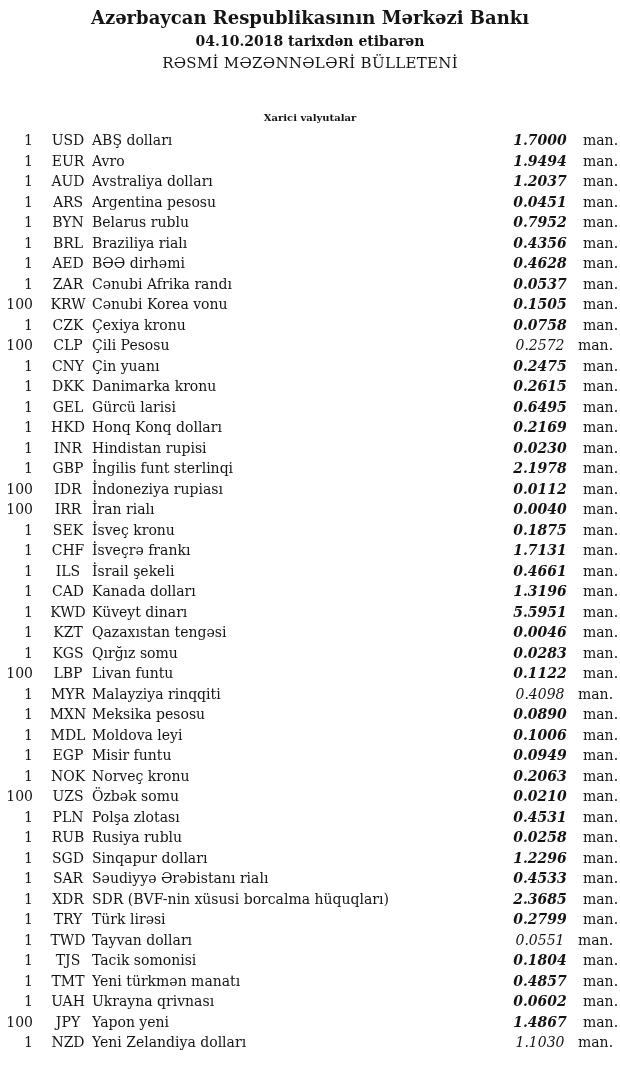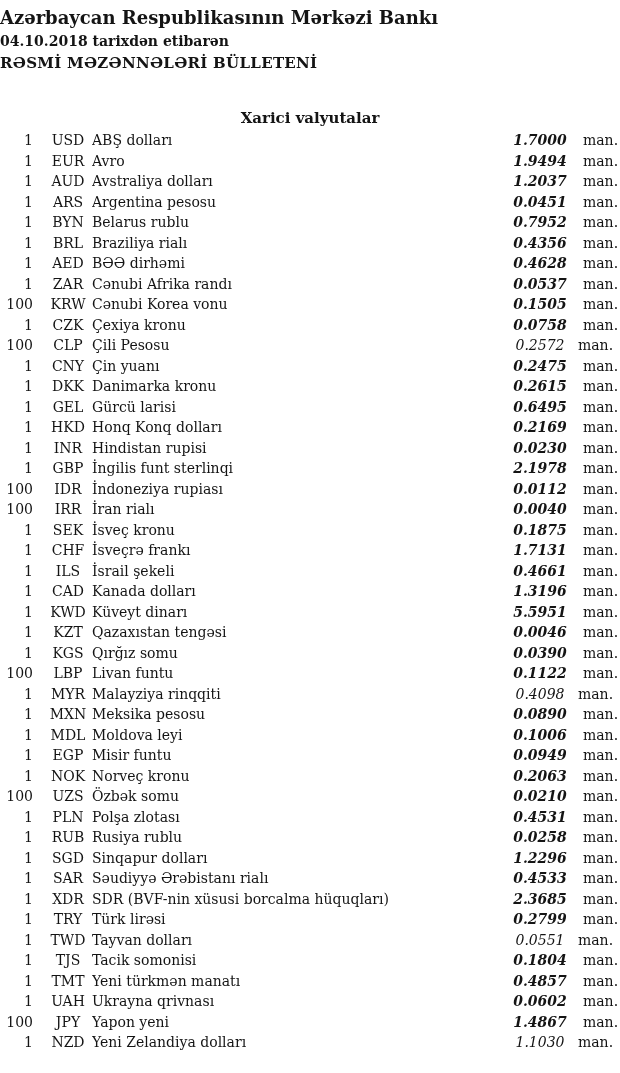--- a/index.html
+++ b/index.html
@@ -10,45 +10,46 @@
   .page {
     position: relative;
     width: 620px;
     height: 1073px;
     background: #ffffff;
     color: #141414;
     font-family: "DejaVu Serif", serif;
     overflow: hidden;
   }
   .header {
+    text-align: center;
   }
   .title {
     font-size: 18px;
     line-height: 24px;
     font-weight: bold;
     padding-top: 6px;
   }
   .date-line {
     font-size: 14px;
     line-height: 22px;
     font-weight: bold;
   }
   .subtitle {
     font-size: 14px;
     line-height: 22px;
     font-weight: bold;
   }
   .bulletin-title {
     font-size: 15px;
     line-height: 22px;
-    font-weight: bold;
+    font-weight: normal;
     letter-spacing: 0.3px;
   }
   .section-title {
-    font-size: 15px;
+    font-size: 10px;
     line-height: 20px;
     font-weight: bold;
     text-align: center;
     margin-top: 34px;
   }
   .rates {
     margin-top: 2px;
   }
   .row {
     display: flex;
@@ -279,21 +280,21 @@
         <span class="nominal">1</span>
         <span class="code">KZT</span>
         <span class="name">Qazaxıstan tengəsi</span>
         <span class="rate">0.0046</span>
         <span class="unit">man.</span>
       </div>
       <div class="row">
         <span class="nominal">1</span>
         <span class="code">KGS</span>
         <span class="name">Qırğız somu</span>
-        <span class="rate">0.0390</span>
+        <span class="rate">0.0283</span>
         <span class="unit">man.</span>
       </div>
       <div class="row">
         <span class="nominal">100</span>
         <span class="code">LBP</span>
         <span class="name">Livan funtu</span>
         <span class="rate">0.1122</span>
         <span class="unit">man.</span>
       </div>
       <div class="row tight">

